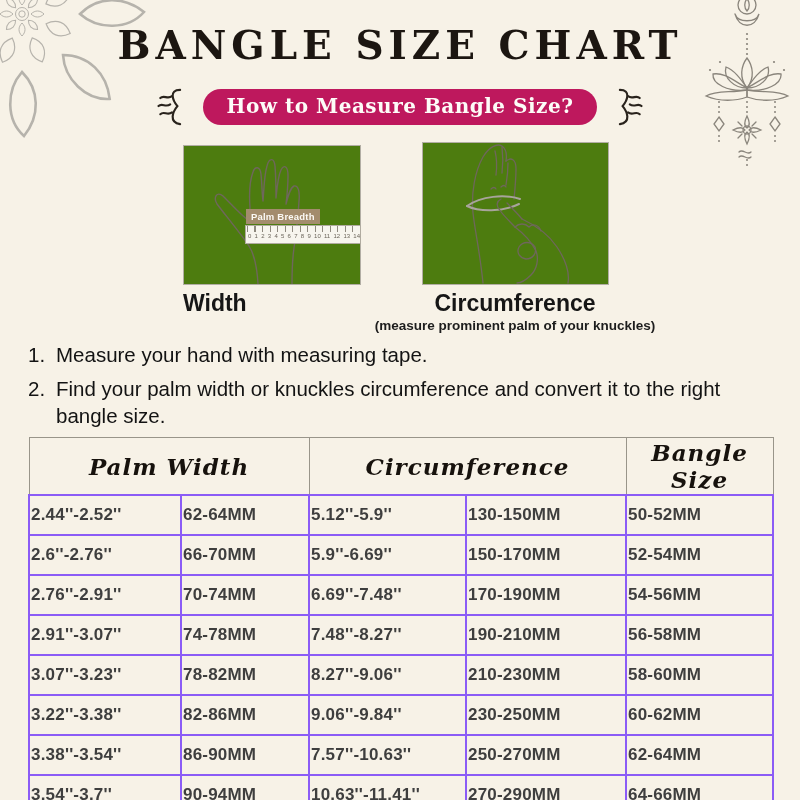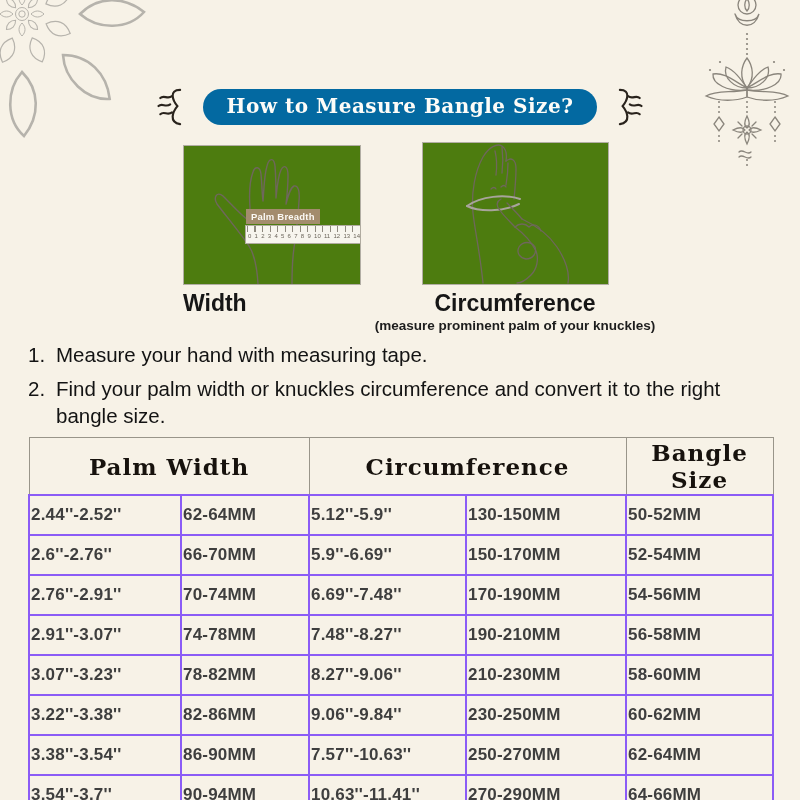--- a/index.html
+++ b/index.html
@@ -16,21 +16,21 @@
     position:absolute; top:22px; left:0; right:0; margin:0;
     text-align:center;
     font-family:"DejaVu Serif", serif; font-weight:700;
     font-size:39px; letter-spacing:5px; color:#1c1611;
   }
   .badge-row{
     position:absolute; top:86px; left:0; right:0;
     display:flex; justify-content:center; align-items:center; gap:13px;
   }
   .badge{
-    background:#0369a1; color:#fdfcf8;
+    background:#be185d; color:#fdfcf8;
     font-family:"DejaVu Serif", serif; font-weight:700;
     font-size:20px; letter-spacing:.5px;
     padding:5px 24px 7px; border-radius:20px;
   }
   .squiggle{width:36px; height:42px;}
   .squiggle.right{transform:scaleX(-1);}
   
   .illus{
     position:absolute; background:#4d7c0f;
     border:1px solid #b2aea4;
@@ -77,20 +77,21 @@
   
   .size-table{
     position:absolute; left:28px; top:437px; width:744px;
     border-collapse:collapse; table-layout:fixed;
   }
   .size-table th{
     font-family:"DejaVu Serif", serif; font-weight:600;
     font-size:23px; letter-spacing:1px; color:#17120d;
     height:49px; text-align:center;
     border:1px solid #99958a;
+    font-style:italic;
   }
   .size-table td{
     height:36px; text-align:left;
     font-size:17px; font-weight:600; letter-spacing:.2px; color:#3e3e3e;
     border:2px solid #8b5cf6;
   }
 </style>
 </head>
 <body>
 
@@ -177,20 +178,21 @@
         <path d="M55,116 C58,122 58,126 55,128 C52,126 52,122 55,116 Z"></path>
         <path d="M55,144 C58,138 58,134 55,132 C52,134 52,138 55,144 Z"></path>
         <path d="M41,130 C47,127 51,127 53,130 C51,133 47,133 41,130 Z"></path>
         <path d="M69,130 C63,127 59,127 57,130 C59,133 63,133 69,130 Z"></path>
         <path d="M46,122 L50,126 M64,122 L60,126 M46,138 L50,134 M64,138 L60,134"></path>
       </g>
       <path d="M47,152 C51,148 55,156 59,152 M47,157 C51,153 55,161 59,157"></path>
     </g>
   </svg>
 
+  <h1 class="page-title">BANGLE SIZE CHART</h1>
 
   <div class="badge-row">
     <svg class="squiggle left" viewBox="0 0 40 44">
       <g fill="none" stroke="#29231c" stroke-width="2.4" stroke-linecap="round">
         <path d="M29,3 C16,3 21,15 26,21 C21,27 16,39 29,41"></path>
         <path d="M7,12 C11,8 15,14 20,10"></path>
         <path d="M5,21 C9,17 13,23 18,19"></path>
         <path d="M7,30 C11,26 15,32 20,28"></path>
       </g>
     </svg>

